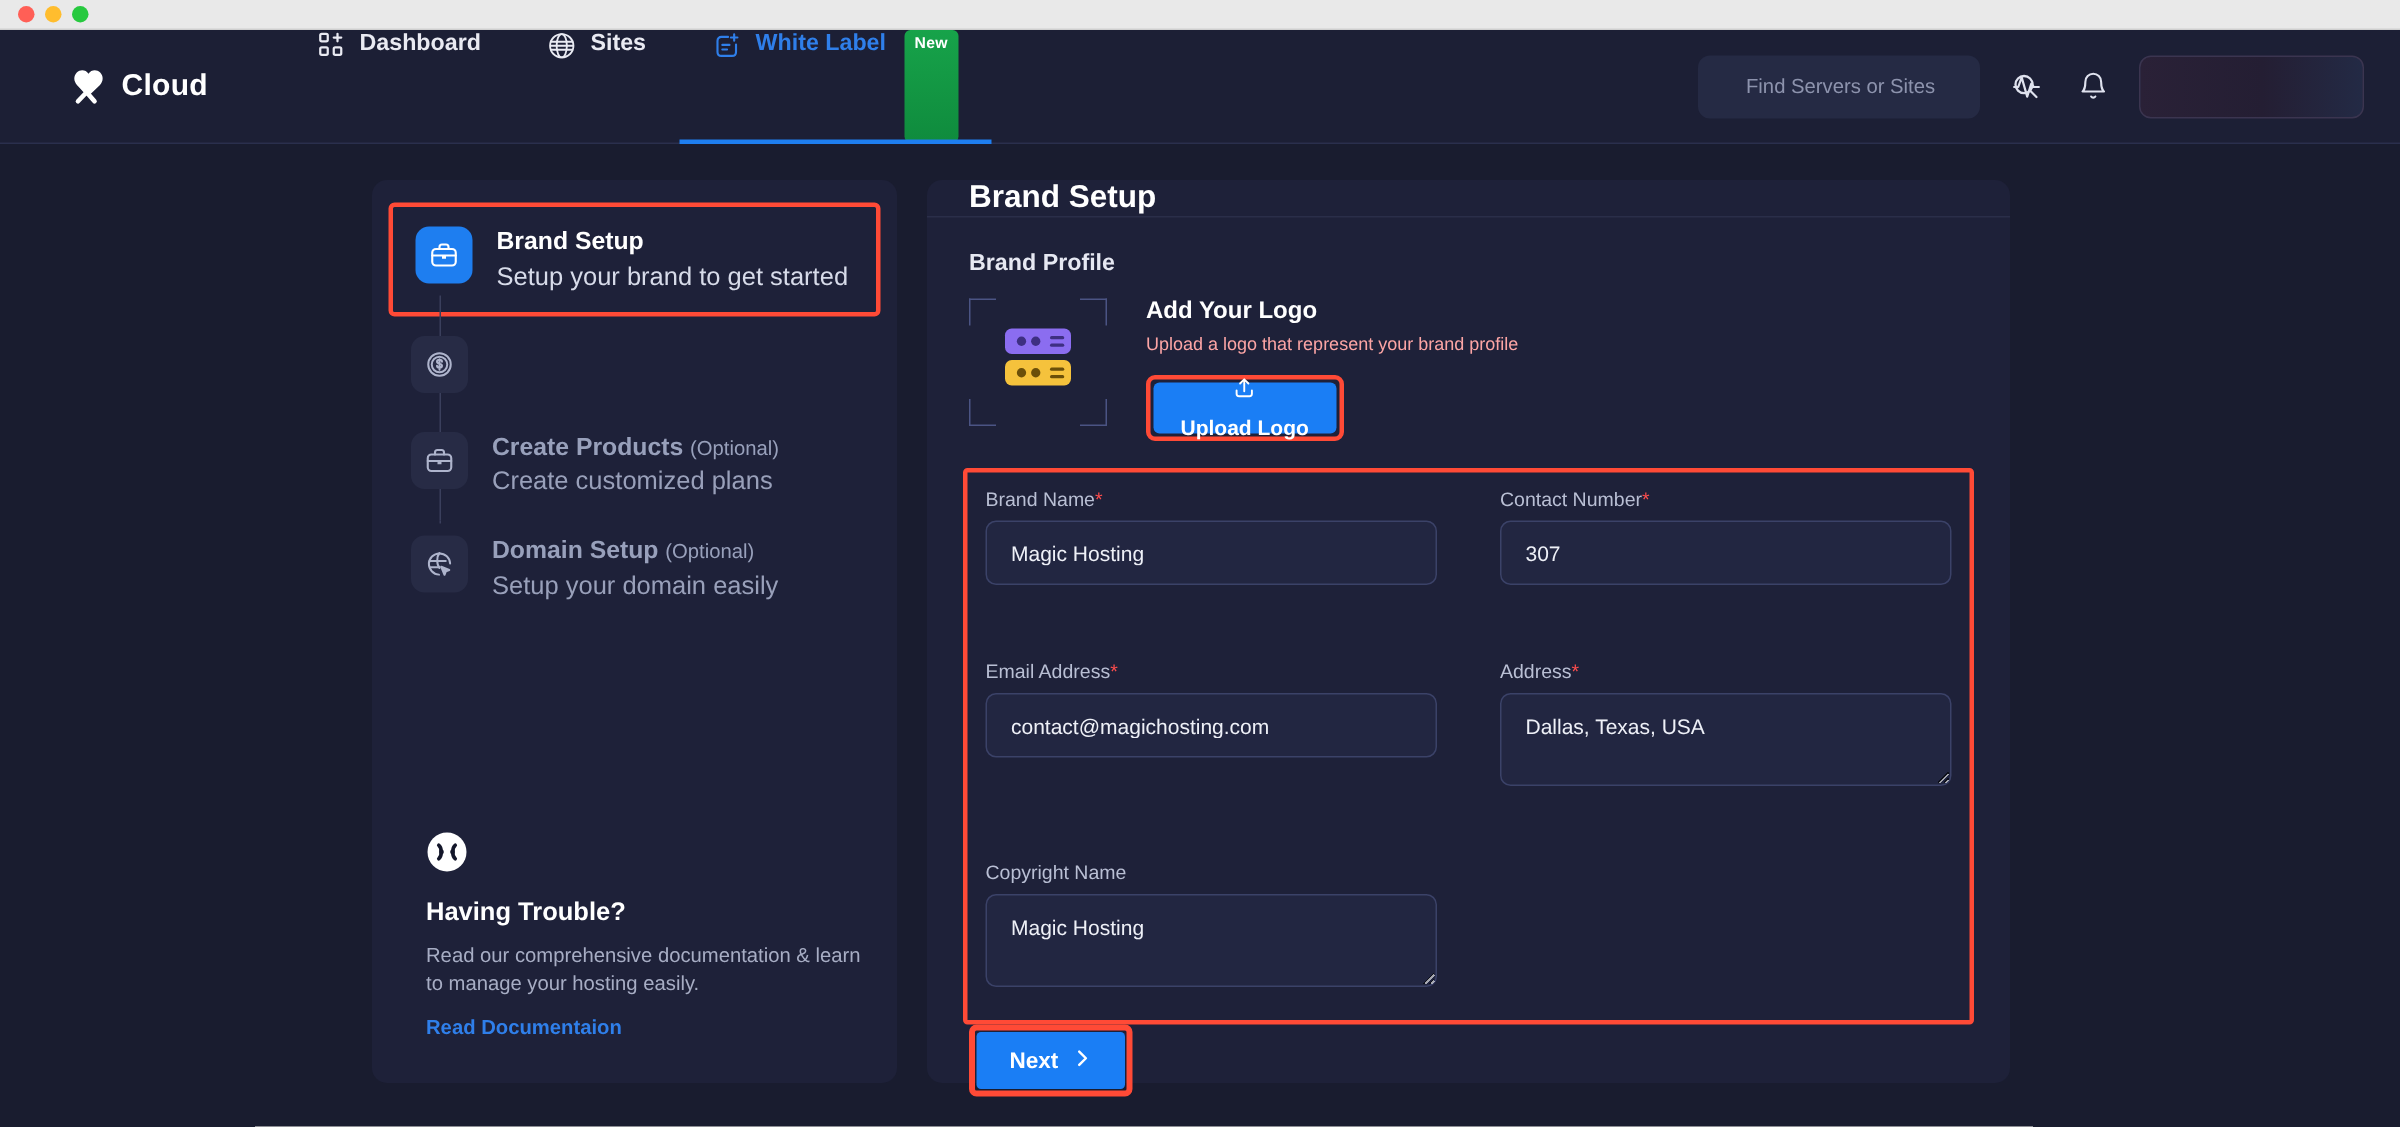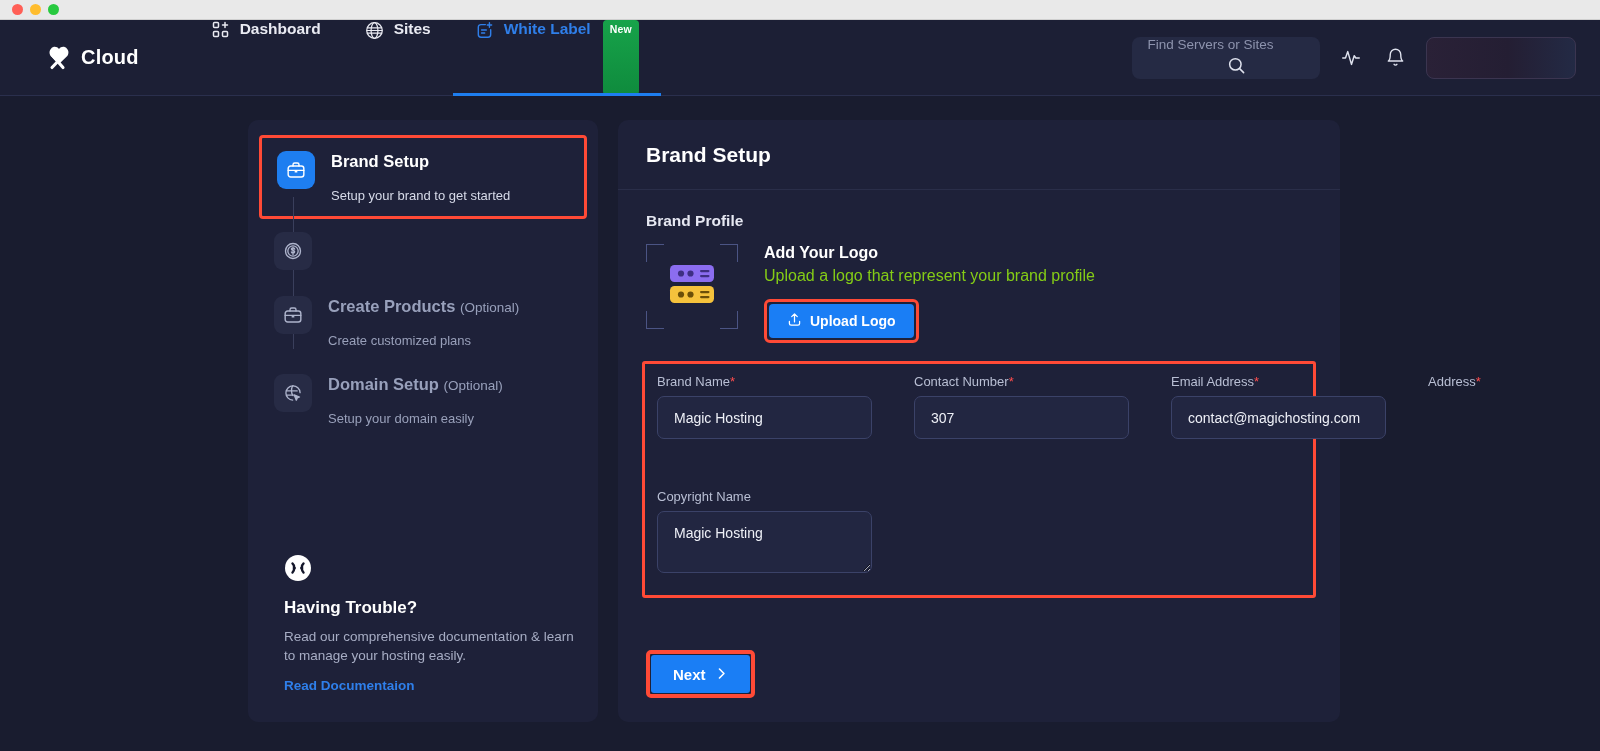--- a/index.html
+++ b/index.html
@@ -66,21 +66,20 @@
     padding: 3px 7px; border-radius: 4px; margin-left: 3px;
     letter-spacing: .2px;
   }
 
   .topright { margin-left: auto; display: flex; align-items: center; gap: 18px; }
   .search {
     width: 188px; height: 42px;
     background: #252a44; border-radius: 8px;
     display: flex; align-items: center;
     padding: 0 12px 0 32px;
-    flex-direction: column;
   }
   .search input {
     flex: 1; background: transparent; border: 0; outline: 0;
     color: #c7cbdd; font-size: 13.5px; font-family: inherit;
   }
   .search input::placeholder { color: #8d93ad; }
   .icon-btn { width: 26px; height: 26px; display:flex; align-items:center; justify-content:center; cursor:pointer; }
   .avatar-box {
     width: 150px; height: 42px; border-radius: 8px;
     background: linear-gradient(90deg,#2a2137,#241e33 55%,#232a45);
@@ -116,21 +115,21 @@
   .step-icon {
     width: 38px; height: 38px; border-radius: 9px;
     background: #272b45;
     display: flex; align-items: center; justify-content: center;
     flex: 0 0 38px; z-index: 2; position: relative;
   }
   .step.current .step-icon { background: #1e7ef0; }
   .step-title { font-size: 16.5px; font-weight: 700; color: #98a0bb; line-height: 1.25; }
   .step.current .step-title { color: #ffffff; }
   .step-title .opt { font-size: 13.5px; font-weight: 400; color: #98a0bb; }
-  .step-sub { font-size: 13px; color: #99a0ba; margin-top: 16px; }
+  .step-sub { font-size: 17px; color: #99a0ba; margin-top: 3px; }
   .step.current .step-sub { color: #d7dbe9; }
   .connector {
     position: absolute; left: 25px; width: 1px;
     background: #3a3f5c; z-index: 1;
   }
 
   .trouble { position: absolute; left: 36px; right: 20px; bottom: 28px; }
   .trouble-ico { width: 28px; height: 28px; margin-bottom: 16px; }
   .trouble h3 { font-size: 17px; color: #fff; font-weight: 700; margin-bottom: 9px; }
   .trouble p { font-size: 13.5px; color: #a7adc4; line-height: 1.45; margin-bottom: 10px; }
@@ -156,37 +155,38 @@
     width: 92px; height: 85px; position: relative; flex: 0 0 92px;
     display: flex; align-items: center; justify-content: center;
   }
   .corner { position: absolute; width: 18px; height: 18px; border: 1.5px solid #4b5484; }
   .corner.tl { top: 0; left: 0; border-right: 0; border-bottom: 0; }
   .corner.tr { top: 0; right: 0; border-left: 0; border-bottom: 0; }
   .corner.bl { bottom: 0; left: 0; border-right: 0; border-top: 0; }
   .corner.br { bottom: 0; right: 0; border-left: 0; border-top: 0; }
 
   .logo-info h4 { font-size: 16px; color: #fff; font-weight: 700; margin-bottom: 5px; }
-  .logo-info p { font-size: 16px; color: #84cc16; margin-bottom: 14px; }
+  .logo-info p { font-size: 12px; color: #fca5a5; margin-bottom: 14px; }
   .upload-wrap { display: inline-block; border: 3px solid #ff4a36; border-radius: 6px; padding: 2px; }
   .btn-upload {
     display: flex; align-items: center; justify-content:center; gap: 8px;
     background: #1a7ef5; color: #fff;
     border: 0; border-radius: 4px;
     height: 34px; padding: 0 18px;
     font-size: 14px; font-weight: 600; font-family: inherit;
     cursor: pointer;
+    flex-direction: column;
   }
 
   .form-outline {
     border: 3px solid #ff4a36; border-radius: 3px;
     margin: 18px -4px 0 -4px; padding: 10px 12px 14px 12px;
   }
   .form-grid {
-    display: grid; grid-template-columns: 1fr 1fr 1fr 1fr;
+    display: grid; grid-template-columns: 1fr 1fr;
     column-gap: 30px; row-gap: 4px; gap: 42px;
   }
   .field { display: flex; flex-direction: column; margin-bottom: 8px; }
   .field label {
     font-size: 13px; color: #b9bfd4; margin-bottom: 7px;
   }
   .req { color: #ff4d4d; }
   .field input, .field textarea {
     background: #222641;
     border: 1px solid #3b4268;
@@ -461,20 +461,21 @@
                 <span>Email Address</span><span class="req">*</span>
               </label>
               <input type="text" value="contact@magichosting.com" style="">
             </div>
 
 
             <div class="field">
               <label>
                 <span>Address</span><span class="req">*</span>
               </label>
+              <textarea style="">Dallas, Texas, USA</textarea>
             </div>
 
             <div class="field">
               <label>Copyright Name</label>
               <textarea style="">Magic Hosting</textarea>
             </div>
 
           </div>
         </div>
       </div>

